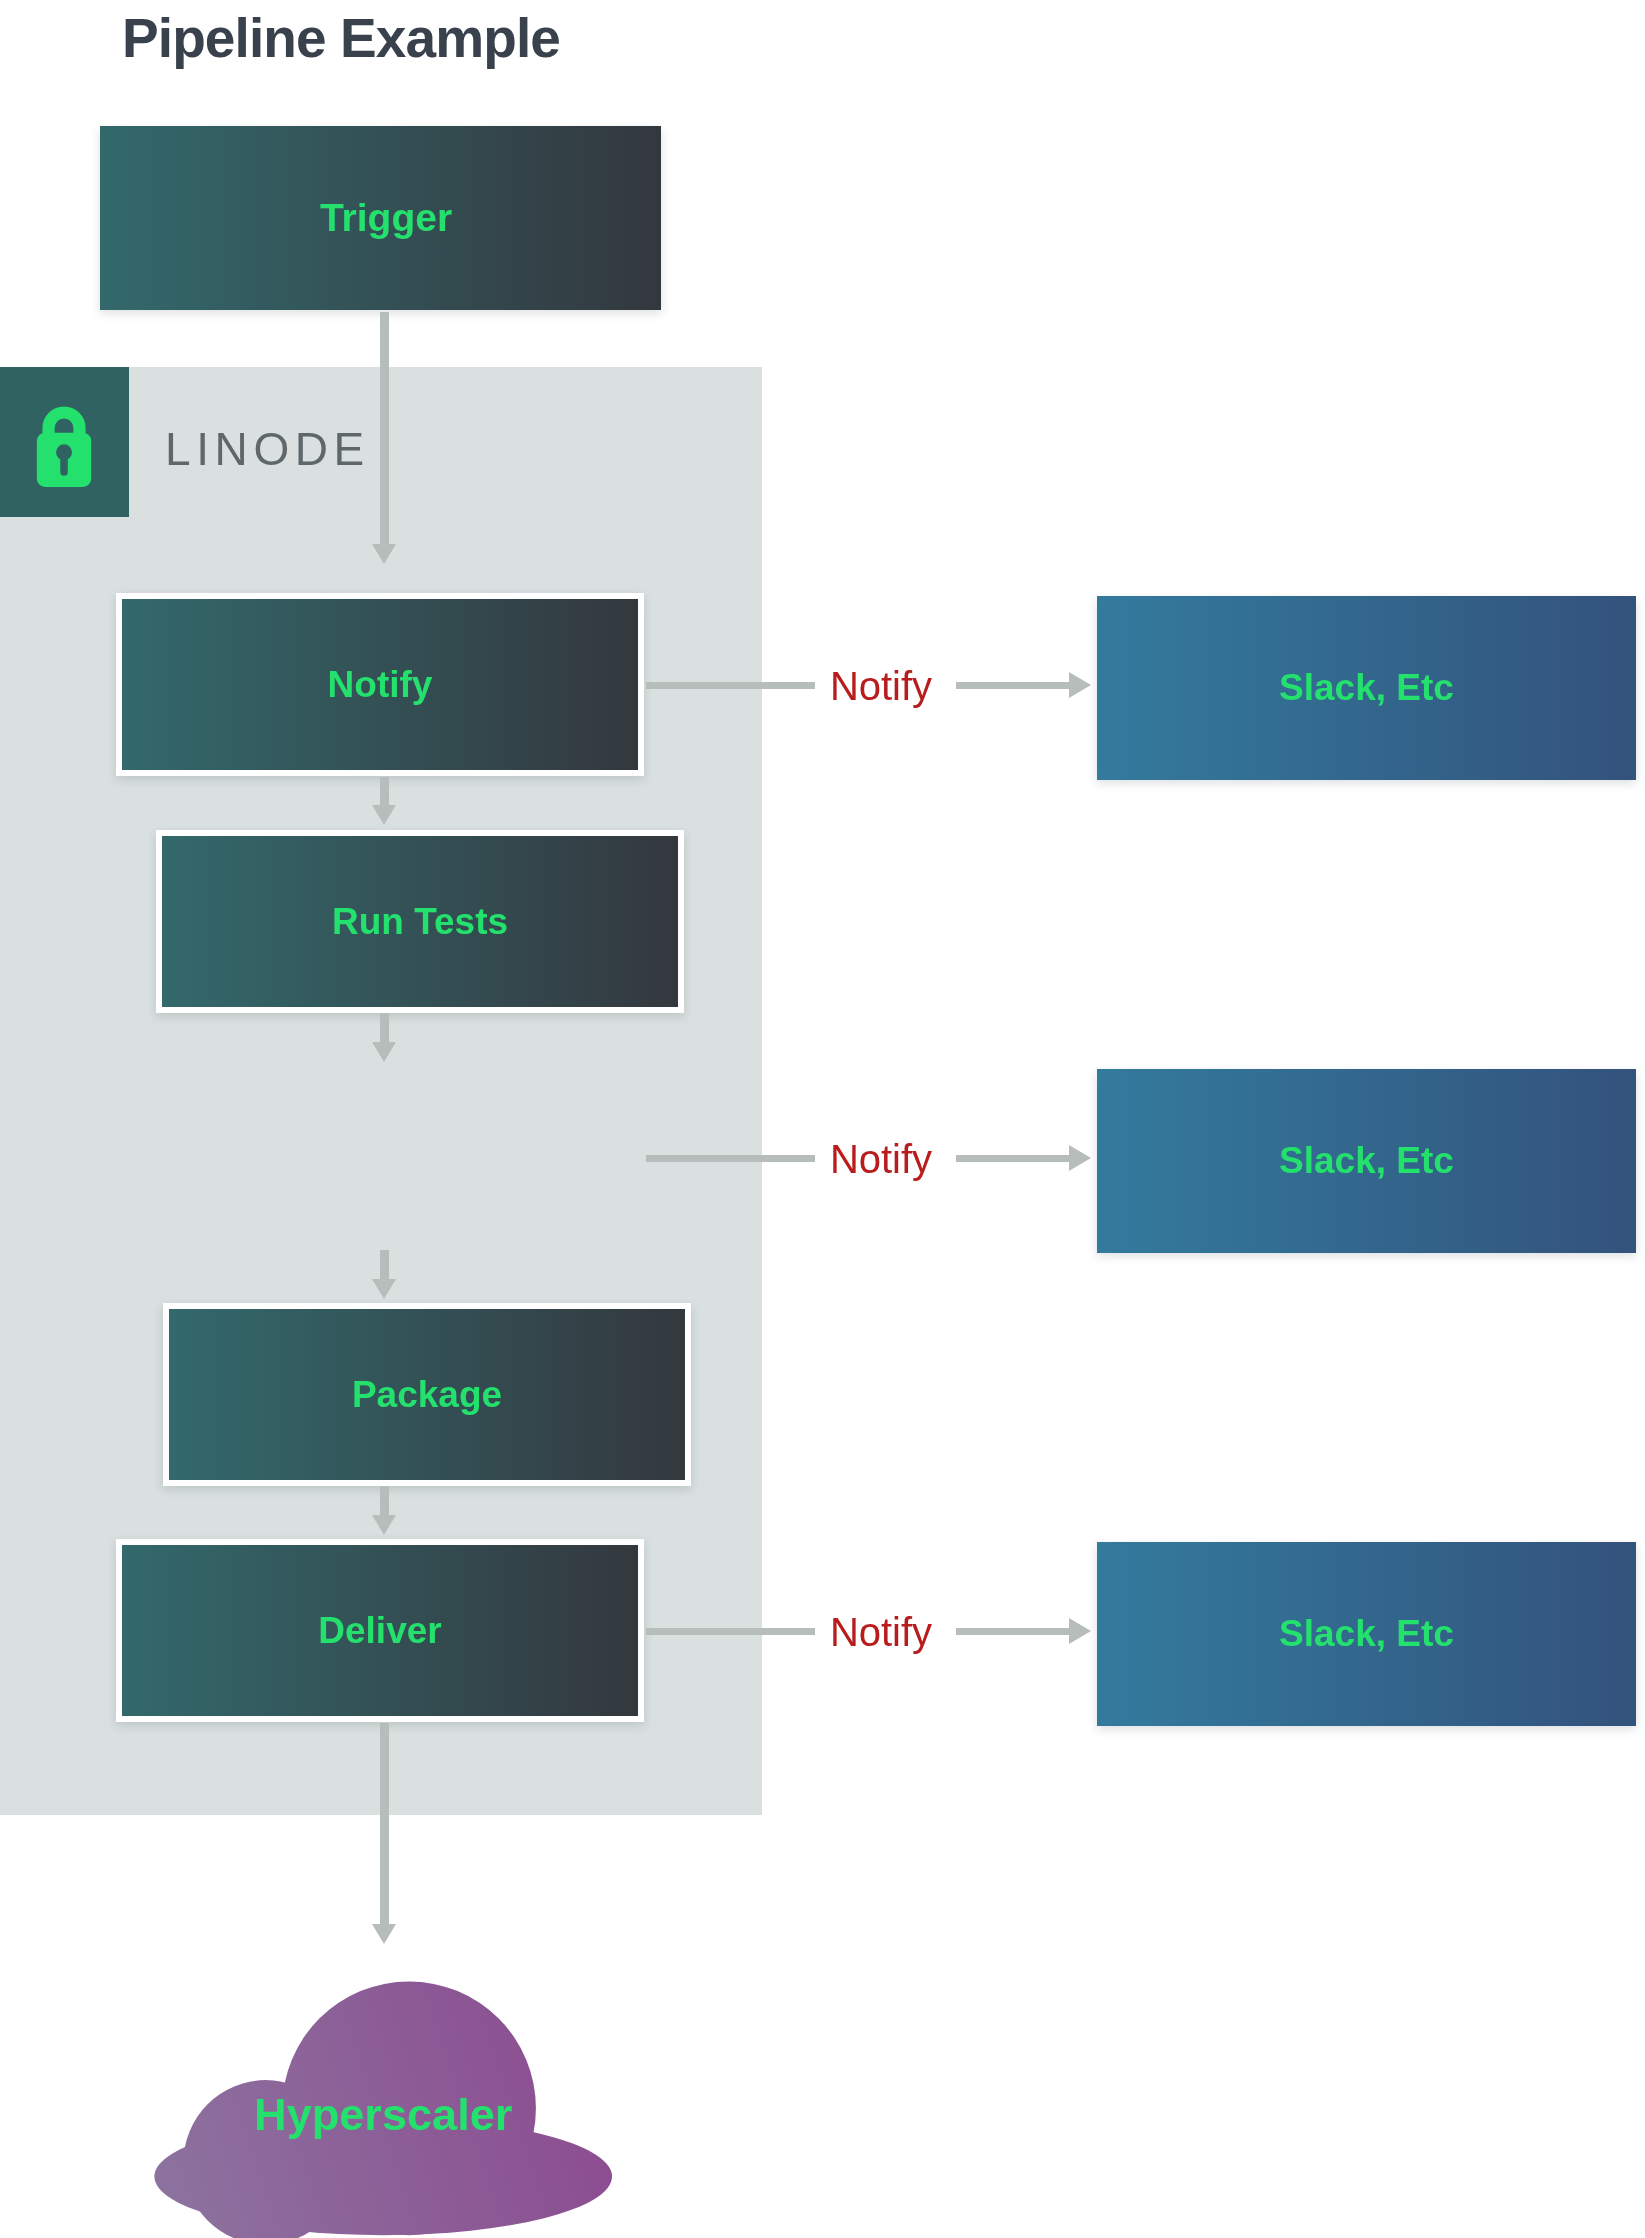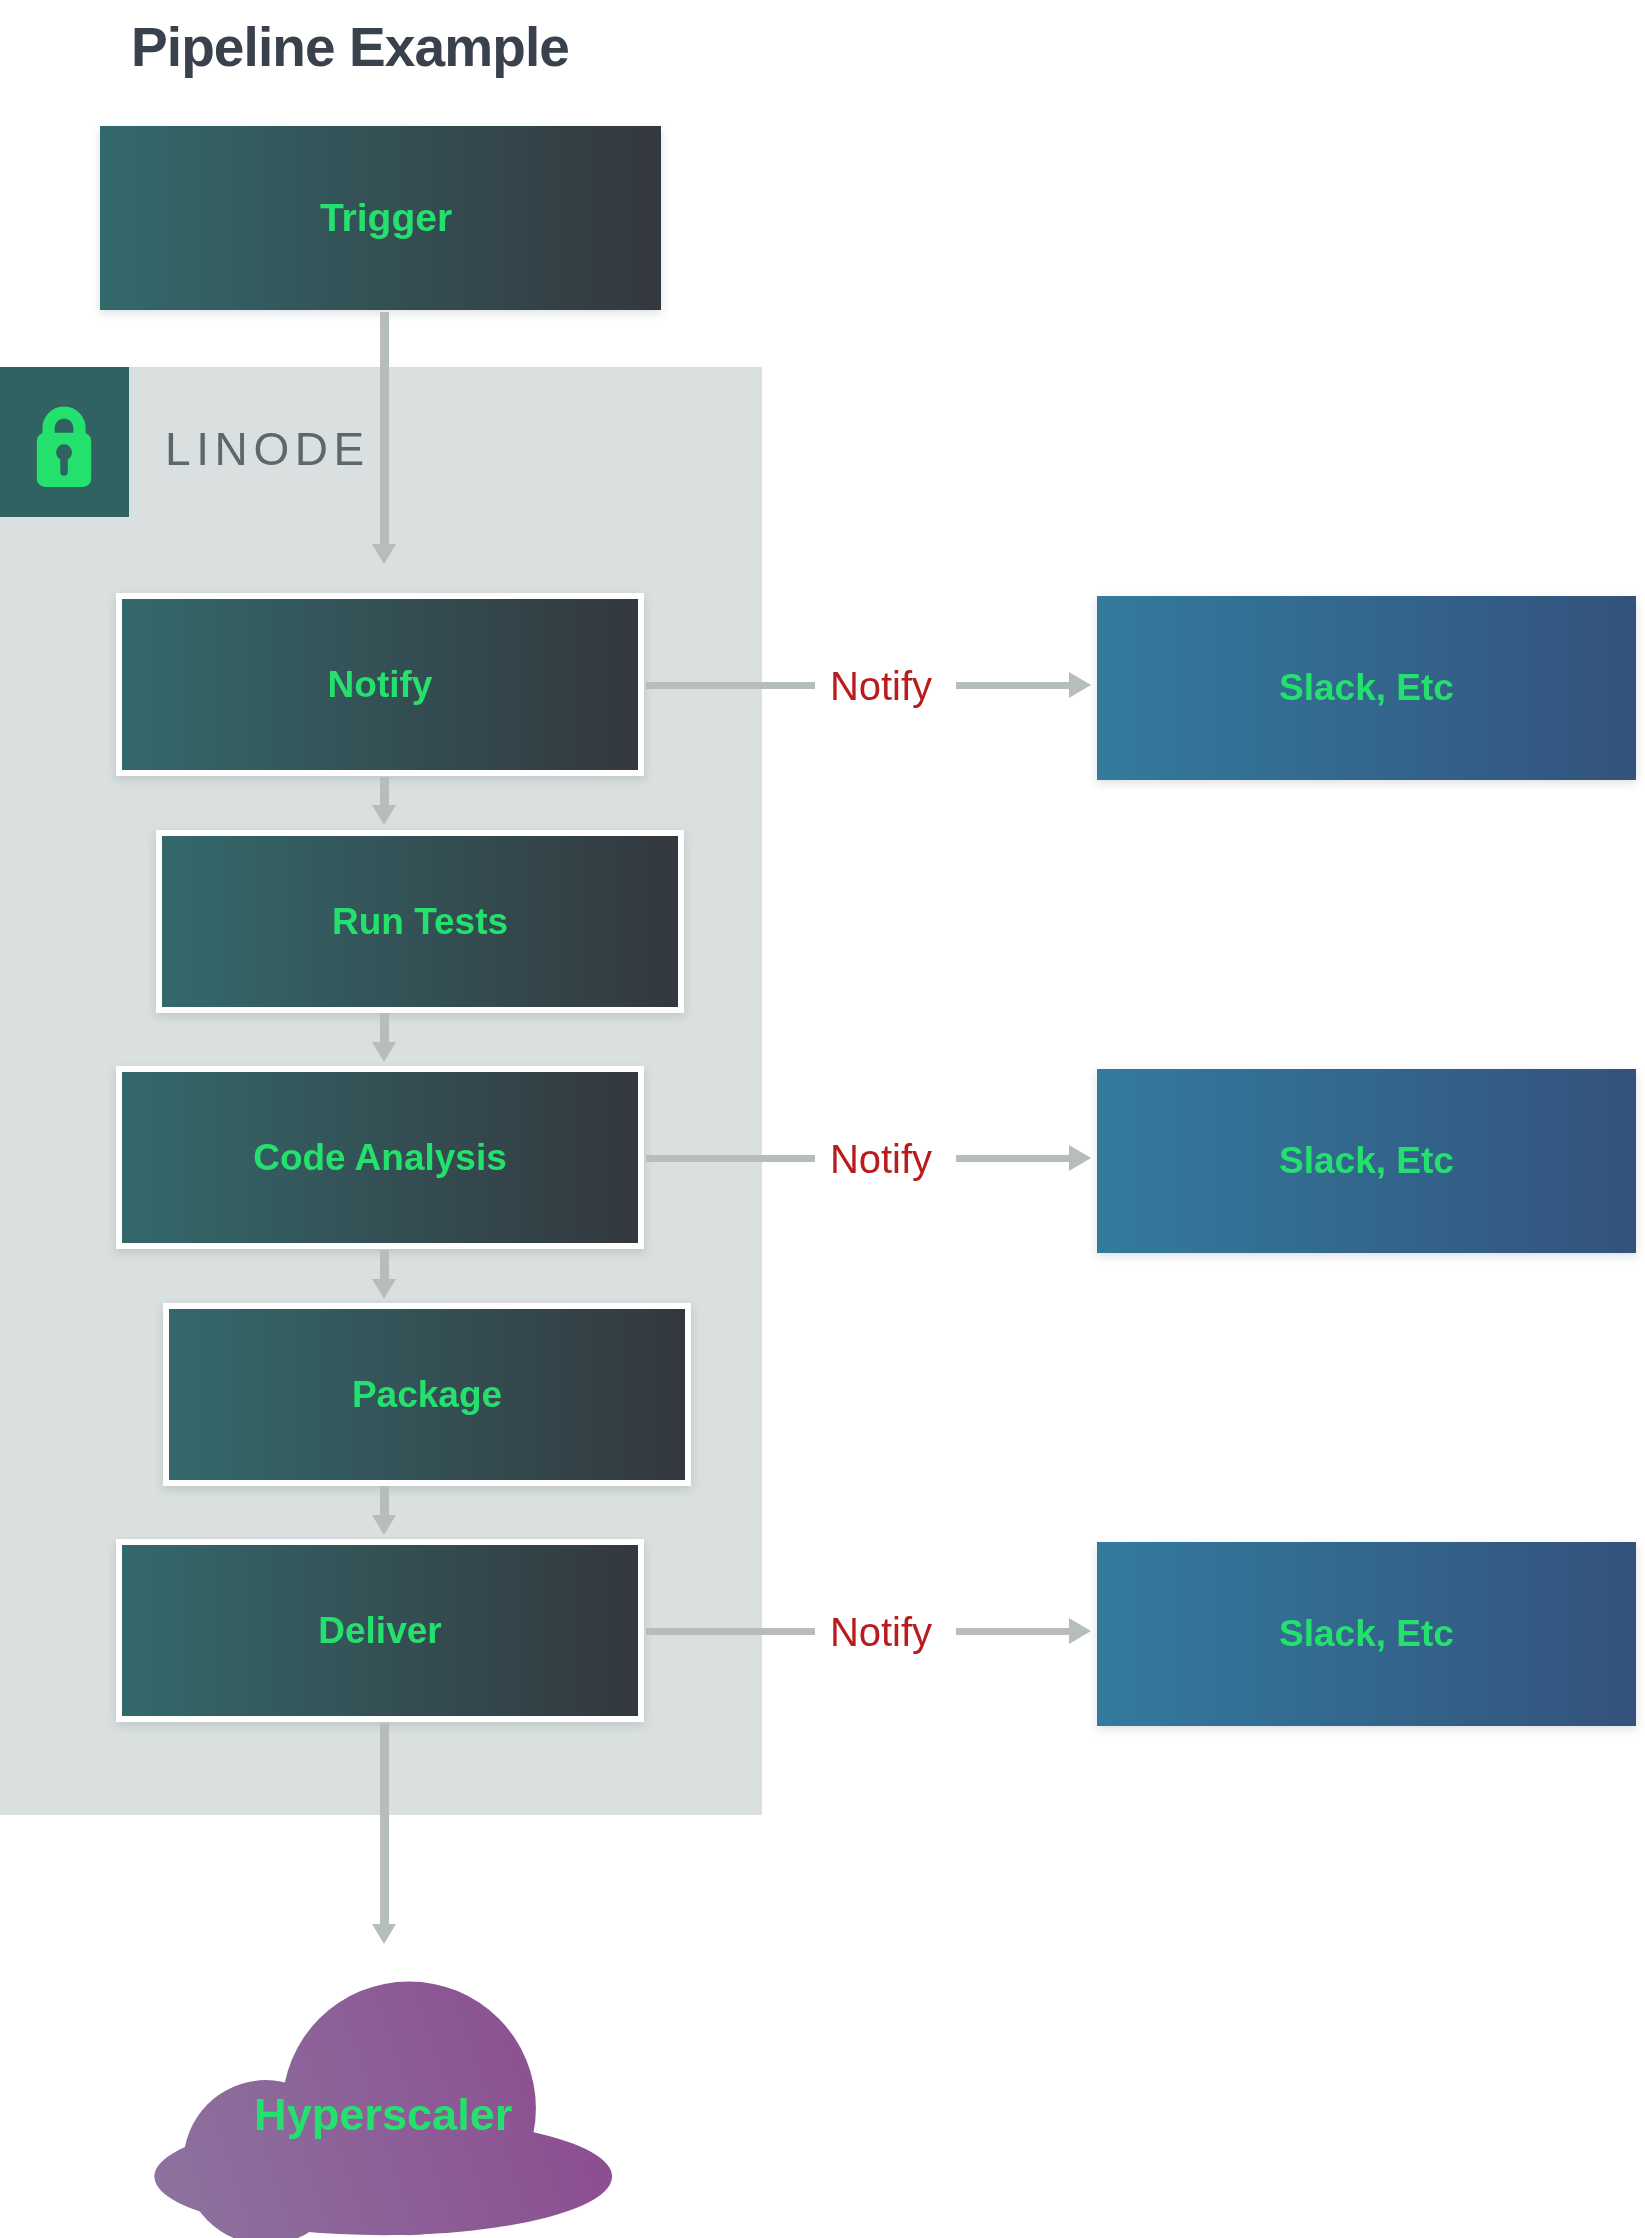--- a/index.html
+++ b/index.html
@@ -4,21 +4,21 @@
 <style>
   html,body{margin:0;padding:0;background:#ffffff;}
   .page{
     position:relative;
     width:1645px;height:2239px;
     overflow:hidden;
     background:#ffffff;
     font-family:"Liberation Sans", sans-serif;
   }
   .title{
-    position:absolute;left:118px;top:1.9px;margin:13px;
+    position:absolute;left:118px;top:1.9px;margin:4px;
     font-size:55px;font-weight:bold;letter-spacing:-0.9px;
     color:var(--title-color,#39424c);
   }
   
   .provider{
     position:absolute;left:0;top:367px;width:762px;height:1448px;
     background:var(--container-bg,#d9e0df);
   }
   .badge{
     position:absolute;left:0;top:367px;width:129px;height:150px;
@@ -123,23 +123,20 @@
   </div>
   <div class="vline" style="top:777px;height:29px;"></div>
   <div class="vhead" style="top:805px;"></div>
 
   <div class="box step" style="top:830px;margin-left:40px;">
     <span class="box-label">Run Tests</span>
   </div>
   <div class="vline" style="top:1013px;height:29px;"></div>
   <div class="vhead" style="top:1042px;"></div>
 
-  <div class="box step" style="top:1066px;">
-    <span class="box-label">Code Analysis</span>
-  </div>
   <div class="vline" style="top:1250px;height:29px;"></div>
   <div class="vhead" style="top:1279px;"></div>
 
   <div class="box step" style="top:1303px;margin-left:47px;">
     <span class="box-label">Package</span>
   </div>
   <div class="vline" style="top:1486px;height:29px;"></div>
   <div class="vhead" style="top:1515px;"></div>
 
   <div class="box step" style="top:1539px;">

